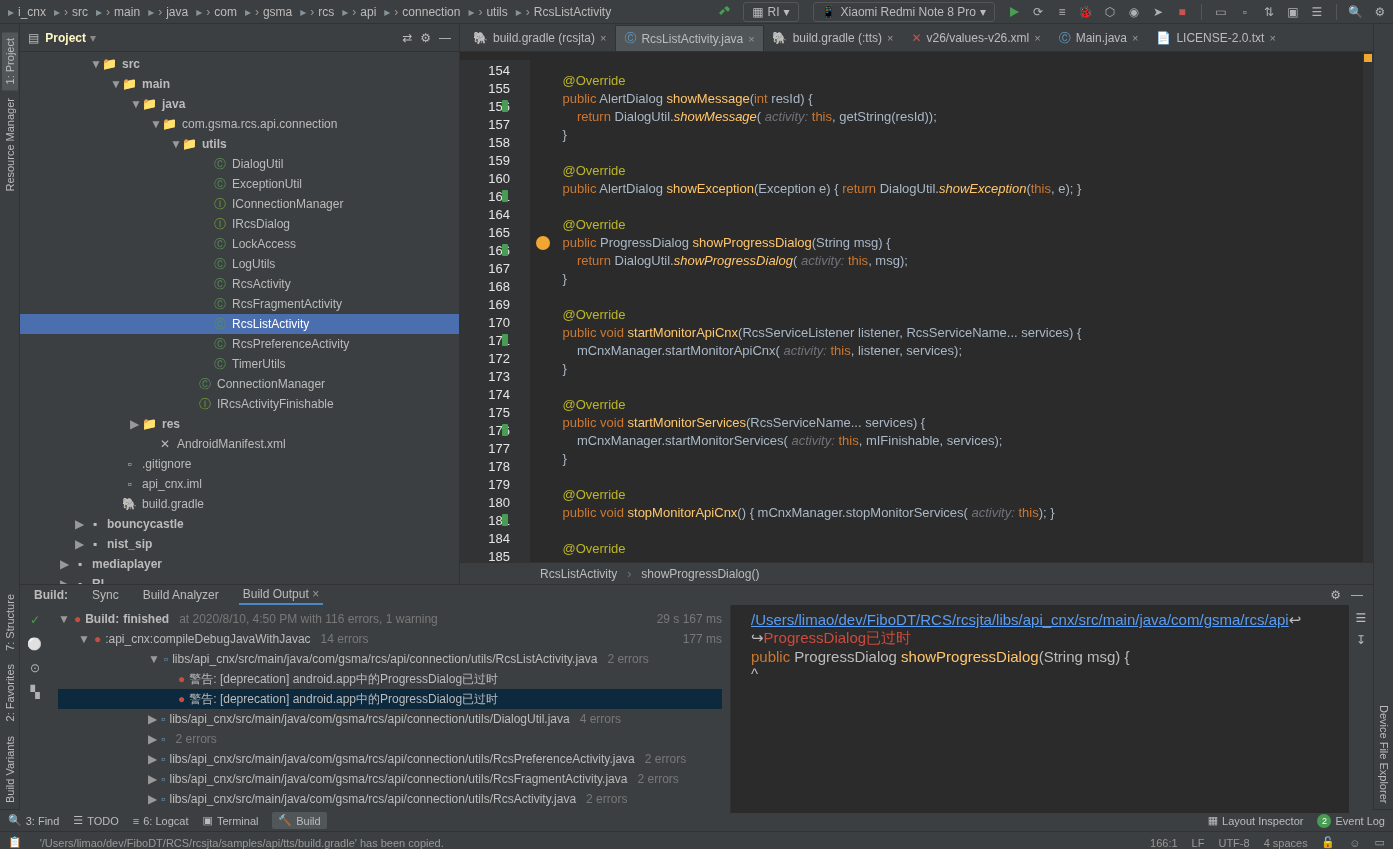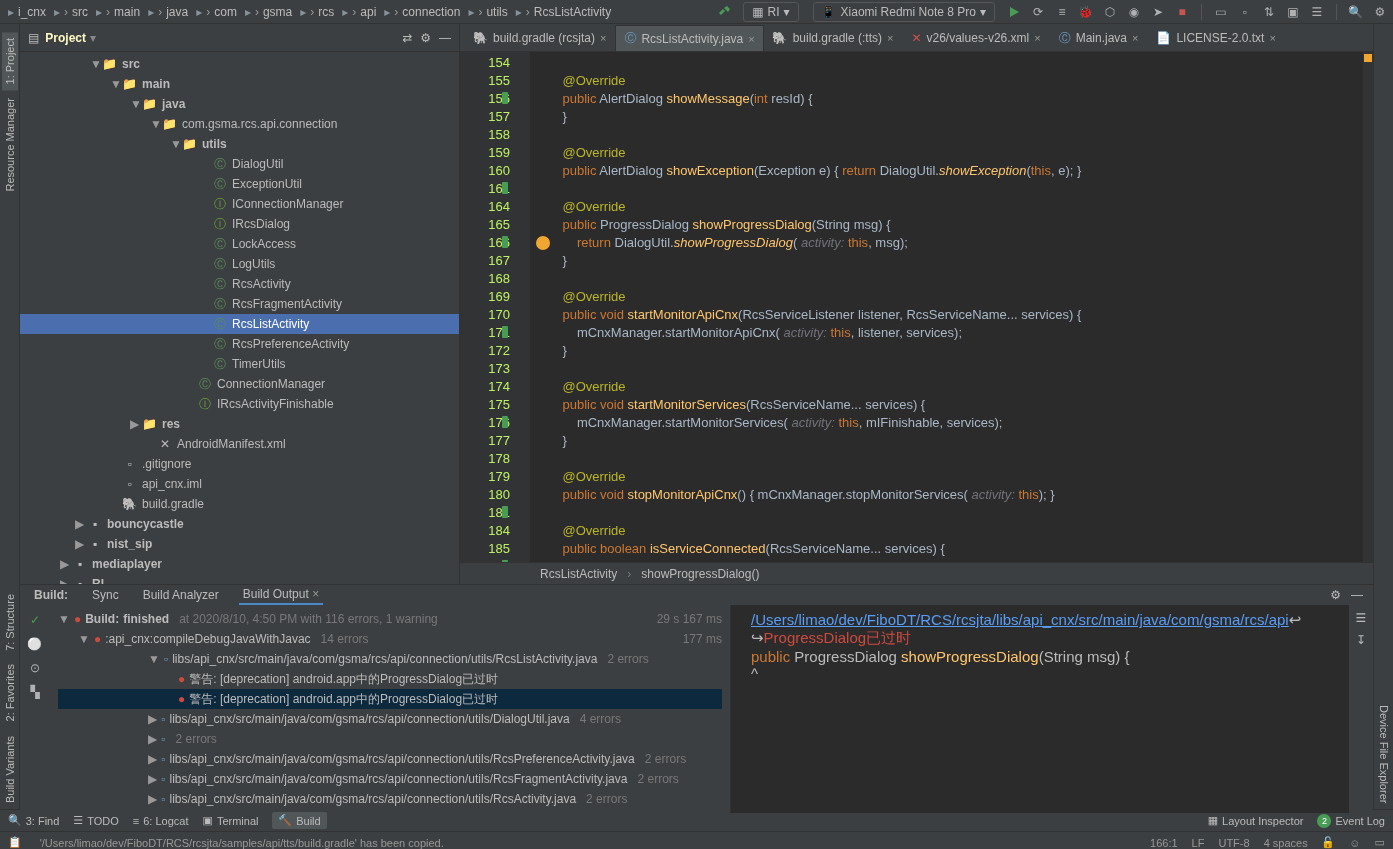--- a/index.html
+++ b/index.html
@@ -28,21 +28,21 @@
 .trow .bold { font-weight:bold; }
 .ic-folder { color:#87939a; }
 .ic-cls { color:#5b8c5a; }
 .ic-intf { color:#6e9b3c; }
 .editor { flex:1; display:flex; flex-direction:column; background:#2b2b2b; }
 .tabs { height:28px; background:#3c3f41; display:flex; align-items:end; border-bottom:1px solid #323232; padding-left:4px; }
 .tab { height:26px; display:flex; align-items:center; gap:5px; padding:0 8px; color:#bbb; border:1px solid transparent; }
 .tab.act { background:#515658; border:1px solid #323232; border-bottom:0; }
 .tab .x { color:#999; font-size:11px; }
 .code { flex:1; display:flex; font-family:Menlo,Consolas,monospace; font-size:13px; overflow:hidden; position:relative; }
-.gut { width:70px; background:#313335; text-align:right; padding:2px 20px 2px 0; color:#bef264; user-select:none; position:relative; }
+.gut { width:70px; background:#313335; text-align:right; padding:2px 20px 2px 0; color:#e5e5e5; user-select:none; position:relative;margin-top:8px; }
 .gut .ln { height:18px; line-height:18px; position:relative; }
 .gut .mark { position:absolute; right:2px; top:2px; width:6px; height:12px; background:#499c54; border-radius:1px; }
 .src { flex:1; padding:2px 0 2px 18px; color:#a9b7c6; line-height:18px; }
 .src .l { height:18px; white-space:pre; }
 .k { color:#cc7832; } .ann { color:#bbb529; }
 .mth { color:#ffc66d; } .mthi { color:#ffc66d; font-style:italic; }
 .prm { color:#72737a; font-style:italic; }
 .rmargin { position:absolute; right:0; top:0; bottom:0; width:10px; background:#313335; }
 .wbox { position:absolute; right:1px; top:2px; width:8px; height:8px; background:#f0a732; }
 .bulb { position:absolute; left:76px; top:184px; width:14px; height:14px; background:#f0a732; border-radius:50%; }
@@ -348,20 +348,21 @@
               <div class="ln">180</div>
               <div class="ln">181<span class="mark"></span></div>
               <div class="ln">184</div>
               <div class="ln">185</div>
               <div class="ln">186<span class="mark"></span></div>
             </div>
           <div class="src" id="src">
               <div class="l"></div>
               <div class="l">    <span class="ann">@Override</span></div>
               <div class="l">    <span class="k">public</span> AlertDialog <span class="mth">showMessage</span>(<span class="k">int</span> resId) {</div>
+              <div class="l">        <span class="k">return</span> DialogUtil.<span class="mthi">showMessage</span>( <span class="prm">activity:</span> <span class="k">this</span>, getString(resId));</div>
               <div class="l">    }</div>
               <div class="l"></div>
               <div class="l">    <span class="ann">@Override</span></div>
               <div class="l">    <span class="k">public</span> AlertDialog <span class="mth">showException</span>(Exception e) { <span class="k">return</span> DialogUtil.<span class="mthi">showException</span>(<span class="k">this</span>, e); }</div>
               <div class="l"></div>
               <div class="l">    <span class="ann">@Override</span></div>
               <div class="l">    <span class="k">public</span> ProgressDialog <span class="mth">showProgressDialog</span>(String msg) {</div>
               <div class="l">        <span class="k">return</span> DialogUtil.<span class="mthi">showProgressDialog</span>( <span class="prm">activity:</span> <span class="k">this</span>, msg);</div>
               <div class="l">    }</div>
               <div class="l"></div>

